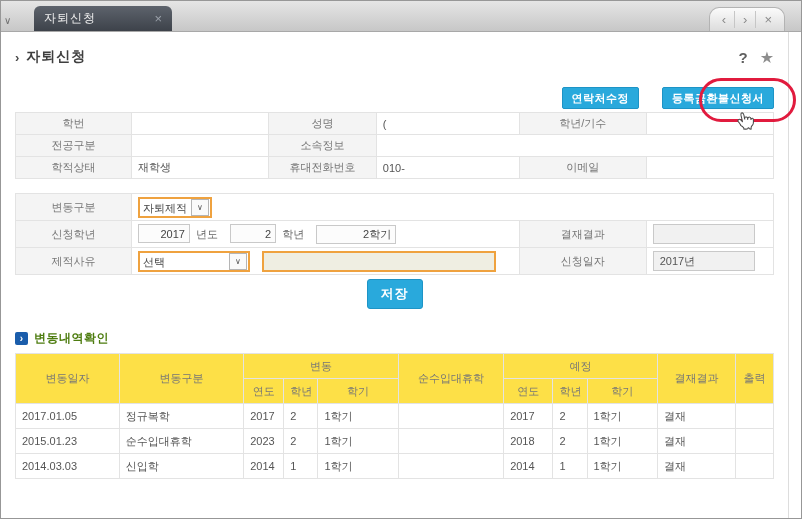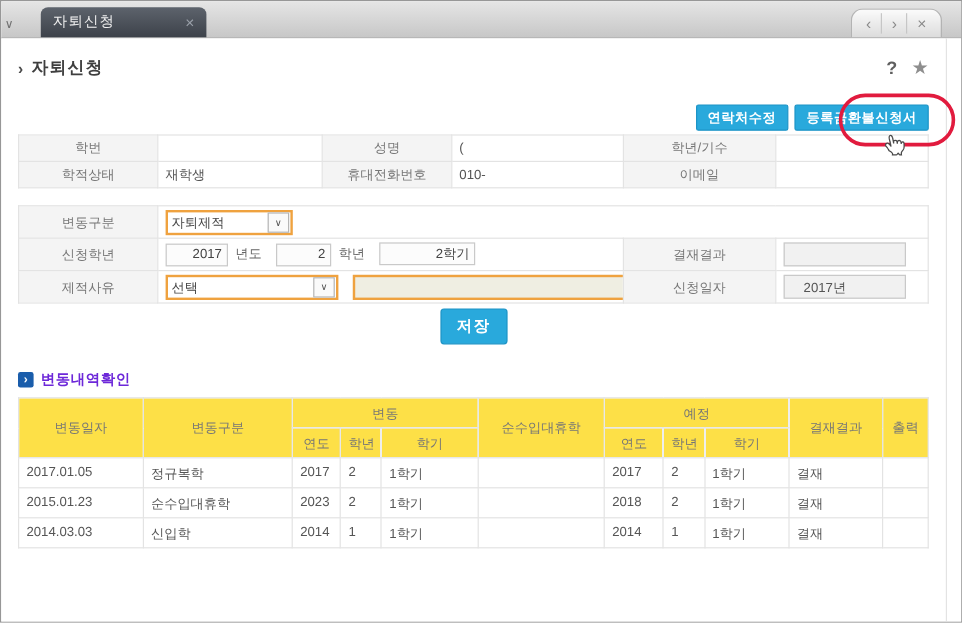--- a/index.html
+++ b/index.html
@@ -32,45 +32,45 @@
   
   .gutter { position:absolute; top:31px; right:0; bottom:0; width:12px; background:#fff; border-left:1px solid #ddd; }
   
   .content { position:absolute; top:31px; left:0; right:13px; bottom:0; background:#fff; padding:14px 14px 0 14px; box-sizing:border-box; }
   .title-row { display:flex; align-items:center; height:22px; margin-bottom:19px; }
   .title-chevron { color:#4a4a4a; font-weight:bold; font-size:13px; margin-right:7px; }
   .page-title { font-size:14px; font-weight:bold; color:#3f3f3f; letter-spacing:1px; }
   .title-icons { margin-left:auto; display:flex; gap:12px; align-items:center; }
   .help-icon { color:#5f5f5f; font-weight:bold; font-size:15px; }
   .star-icon { color:#8e8e8e; font-size:16px; }
-  .btn-row { display:flex; justify-content:flex-end; gap:5px; margin-bottom:3px; height:22px; }
+  .btn-row { display:flex; justify-content:flex-end; gap:23px; margin-bottom:3px; height:22px; }
   .btn {
     background:#29a9dc; color:#fff; font-size:11px; font-weight:bold; letter-spacing:0.5px;
     border:1px solid #1d94c6; border-radius:2px; height:22px; padding:0 9px;
     font-family:inherit; cursor:pointer;
   }
   
   table { border-collapse:collapse; table-layout:fixed; width:100%; }
   td { border:1px solid #e3e3e3; height:21px; font-size:11px; color:#555; padding:0 6px; white-space:nowrap; overflow:hidden; }
   td.lbl { background:#f4f4f4; text-align:center; color:#767676; }
   .form-table { margin-top:14px; }
   .form-table td { height:26px; }
-  .combo { display:inline-flex; align-items:center; border:2px solid #efa23f; background:#fff; height:21px; box-sizing:border-box; vertical-align:middle;gap:32px; }
+  .combo { display:inline-flex; align-items:flex-end; border:2px solid #efa23f; background:#fff; height:21px; box-sizing:border-box; vertical-align:middle; }
   .combo-text { font-size:11px; color:#444; padding:0 3px; }
   .combo-arrow { width:16px; height:15px; border:1px solid #b5b5b5; background:#fafafa; color:#555; font-size:8px; display:flex; align-items:center; justify-content:center; margin:0 1px; }
   .mini-input { border:1px solid #c9c9c9; background:#fcfcfc; height:19px; box-sizing:border-box; font-size:11px; color:#444; text-align:right; padding:0 4px; font-family:inherit; }
   .w-year { width:52px; } .w-grade { width:46px; } .w-sem { width:80px; }
   .suffix { font-size:11px; color:#666; margin:0 9px 0 3px; }
-  .ro-input { border:1px solid #c9c9c9; background:#f1f1f1; height:20px; box-sizing:border-box; width:102px; font-size:11px; color:#555; padding:0 16px; font-family:inherit; }
+  .ro-input { border:1px solid #c9c9c9; background:#f1f1f1; height:20px; box-sizing:border-box; width:102px; font-size:11px; color:#555; padding:0 6px; font-family:inherit; }
   .beige-input { border:2px solid #efa23f; background:#efeee2; height:21px; box-sizing:border-box; width:234px; margin-left:9px; vertical-align:middle; font-size:11px; font-family:inherit; padding:0 4px; color:#555; }
   .save-row { text-align:center; margin:4px 0 0 0; }
   .save-btn { width:56px; height:30px; background:#29a9dc; color:#fff; font-size:13px; font-weight:bold; border:1px solid #1d94c6; border-radius:3px; font-family:inherit; letter-spacing:1px; cursor:pointer; }
   .section-header { display:flex; align-items:center; gap:6px; margin:21px 0 6px 0; }
   .section-icon { width:13px; height:13px; background:#1a5dab; border-radius:2px; color:#fff; font-size:10px; line-height:13px; text-align:center; font-weight:bold; }
-  .section-title { font-size:12px; font-weight:bold; color:#6d28d9; letter-spacing:0.5px; }
+  .section-title { font-size:12px; font-weight:bold; color:#4d7c0f; letter-spacing:0.5px; }
   .history-table td { height:24px; }
   .history-table td.hdr { background:#fde047; text-align:center; color:#767676; }
   
   .annotation-ring {
     position:absolute; left:698px; top:77px; width:97px; height:44px; box-sizing:border-box;
     border:3px solid #e11b3e; border-radius:22px; z-index:30; pointer-events:none;
   }
   .cursor-icon { position:absolute; left:728px; top:103px; z-index:31; pointer-events:none; }
 </style>
 </head>
@@ -119,20 +119,26 @@
           <col style="width:16.8%">
       </colgroup>
       <tbody>
           <tr>
         <td class="lbl">학번</td>
         <td></td>
         <td class="lbl">성명</td>
         <td>(</td>
         <td class="lbl">학년/기수</td>
         <td></td>
+      </tr>
+      <tr>
+        <td class="lbl">전공구분</td>
+        <td></td>
+        <td class="lbl">소속정보</td>
+        <td colspan="3"></td>
       </tr>
       <tr>
         <td class="lbl">학적상태</td>
         <td>재학생</td>
         <td class="lbl">휴대전화번호</td>
         <td>010-</td>
         <td class="lbl">이메일</td>
         <td></td>
       </tr>
     </tbody>

